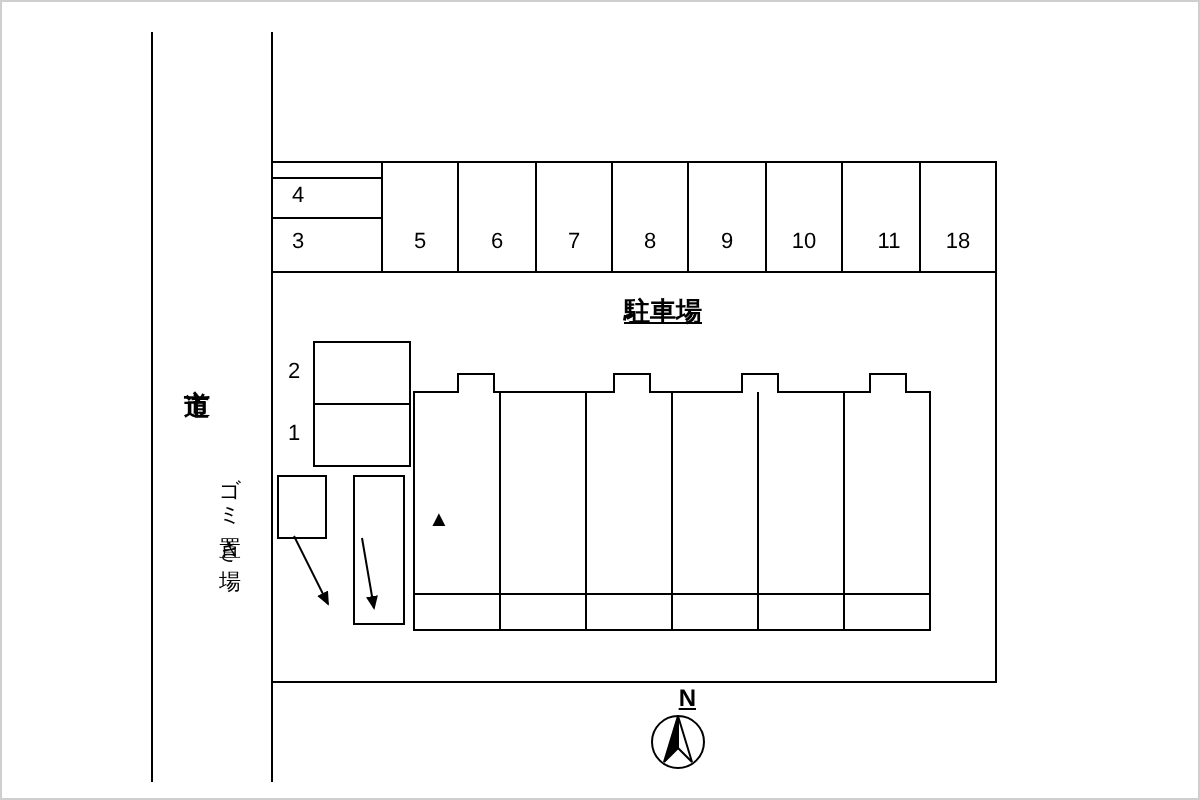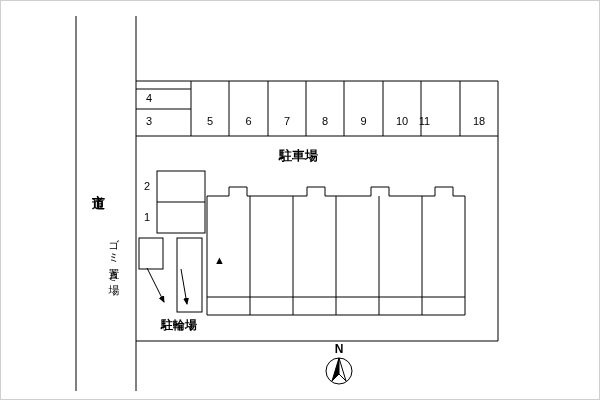--- a/index.html
+++ b/index.html
@@ -11,21 +11,21 @@
     box-sizing: border-box;
     font-family: "Liberation Sans", sans-serif;
     color: #000;
     overflow: hidden;
   }
   .canvas svg { position: absolute; left: 0; top: 0; }
   .lbl { position: absolute; color: #000; white-space: nowrap; }
   .v { writing-mode: vertical-rl; text-orientation: upright; letter-spacing: 2px; }
   .num { font-size: 11px; text-align: center; line-height: 16px; height: 16px; }
   .bold { font-weight: bold; }
-  .center { text-align: center; }
+  .center { text-align: right; text-decoration: underline; }
 </style>
 </head>
 <body>
 
 <div class="canvas">
 
   <svg width="600" height="400" viewBox="0 0 600 400">
     <defs>
       <marker id="arrow" markerWidth="9" markerHeight="9" refX="6" refY="3" orient="auto">
         <path d="M0,0 L7,3 L0,6 Z" fill="#000"></path>
@@ -74,33 +74,32 @@
       <polygon points="338,357 345,380 338,373" fill="#fff"></polygon>
     </g>
   </svg>
 
   <div class="lbl v bold" style="left:88px; top:183px; font-size:13px;">市道</div>
 
   <div class="lbl bold center" style="left:245px; top:146px; width:105px; font-size:13px;">駐車場</div>
 
   <div class="lbl v" style="left:105px; top:230px; font-size:11px;">ゴミ置き場</div>
 
-  <div class="lbl bold center" style="left:148px; top:316px; width:60px; font-size:12px;">駐輪場</div>
 
   <div class="lbl bold center" style="left:329px; top:341px; width:18px; font-size:12px;">N</div>
 
   <div class="lbl" style="left:213px; top:253px; font-size:11px;">▲</div>
 
   <div class="lbl num" style="left:190px; top:112px; width:38px;">5</div>
   <div class="lbl num" style="left:228px; top:112px; width:39px;">6</div>
   <div class="lbl num" style="left:267px; top:112px; width:38px;">7</div>
   <div class="lbl num" style="left:305px; top:112px; width:38px;">8</div>
   <div class="lbl num" style="left:343px; top:112px; width:39px;">9</div>
   <div class="lbl num" style="left:382px; top:112px; width:38px;">10</div>
-  <div class="lbl num" style="left:404px; top:112px; width:39px;">11</div>
+  <div class="lbl num" style="left:424px; top:112px; width:39px;">11</div>
   <div class="lbl num" style="left:459px; top:112px; width:38px;">18</div>
 
   <div class="lbl num" style="left:140px; top:89px; width:16px;">4</div>
   <div class="lbl num" style="left:140px; top:112px; width:16px;">3</div>
 
   <div class="lbl num" style="left:139px; top:177px; width:14px;">2</div>
   <div class="lbl num" style="left:139px; top:208px; width:14px;">1</div>
 
 </div>
 

